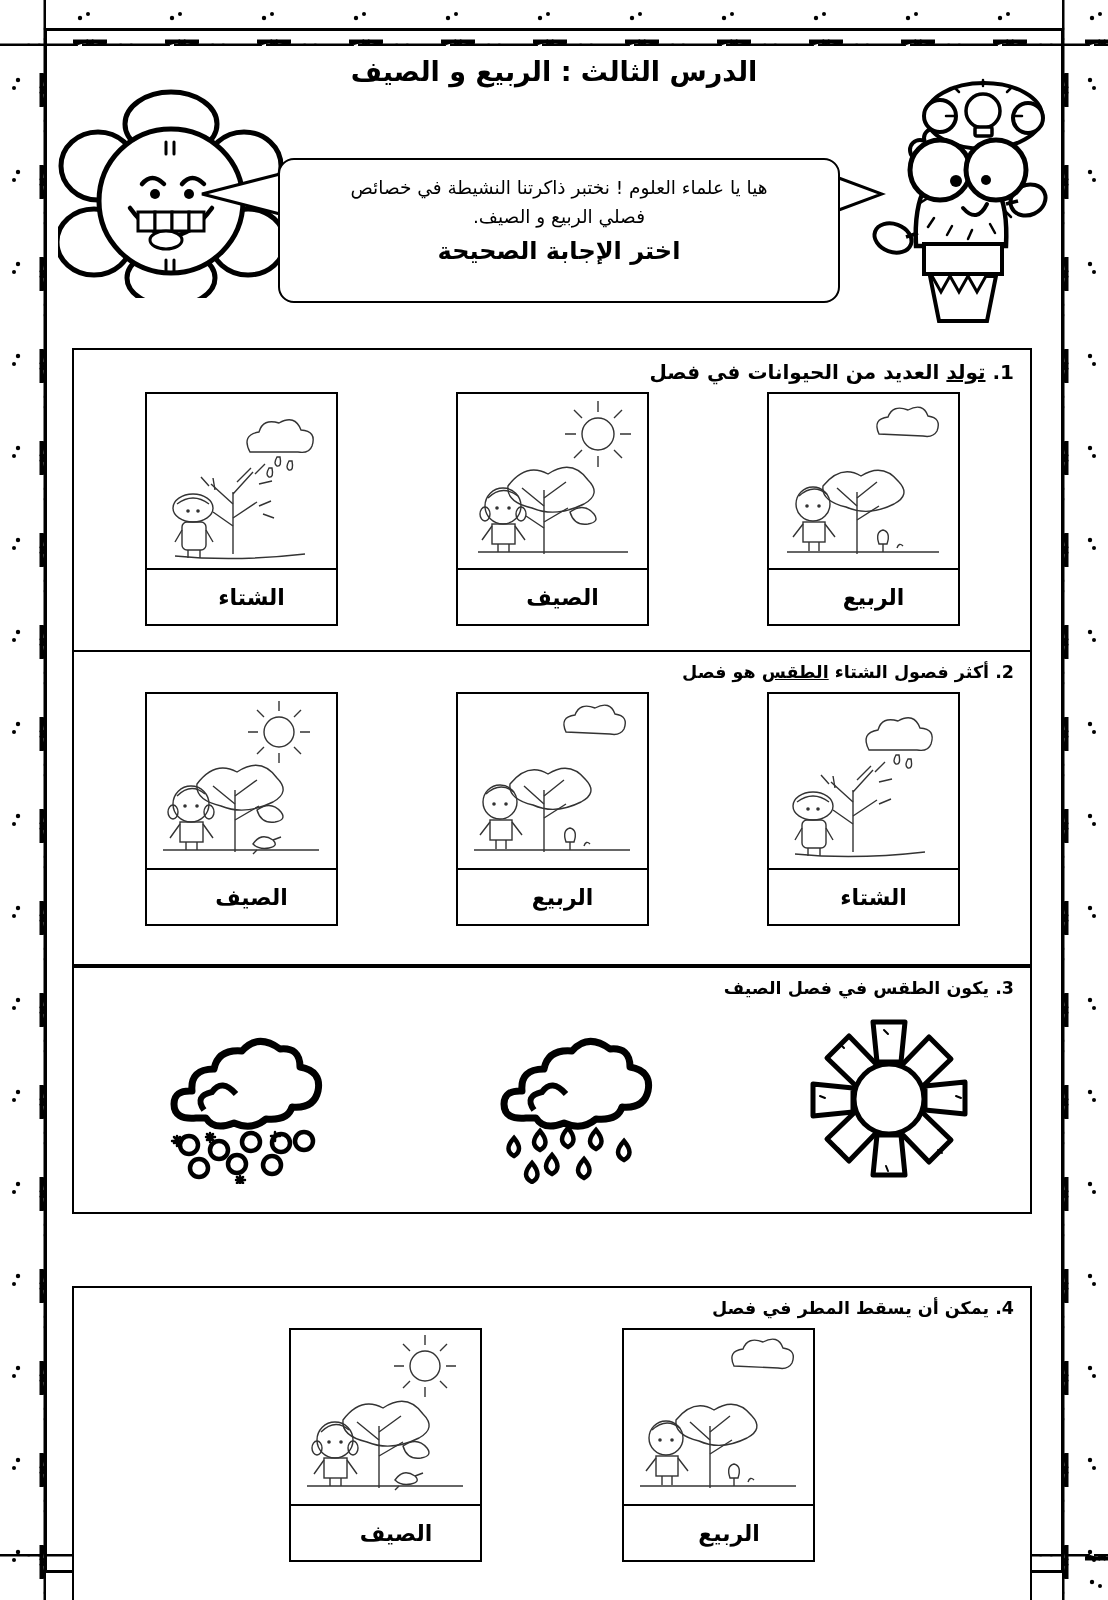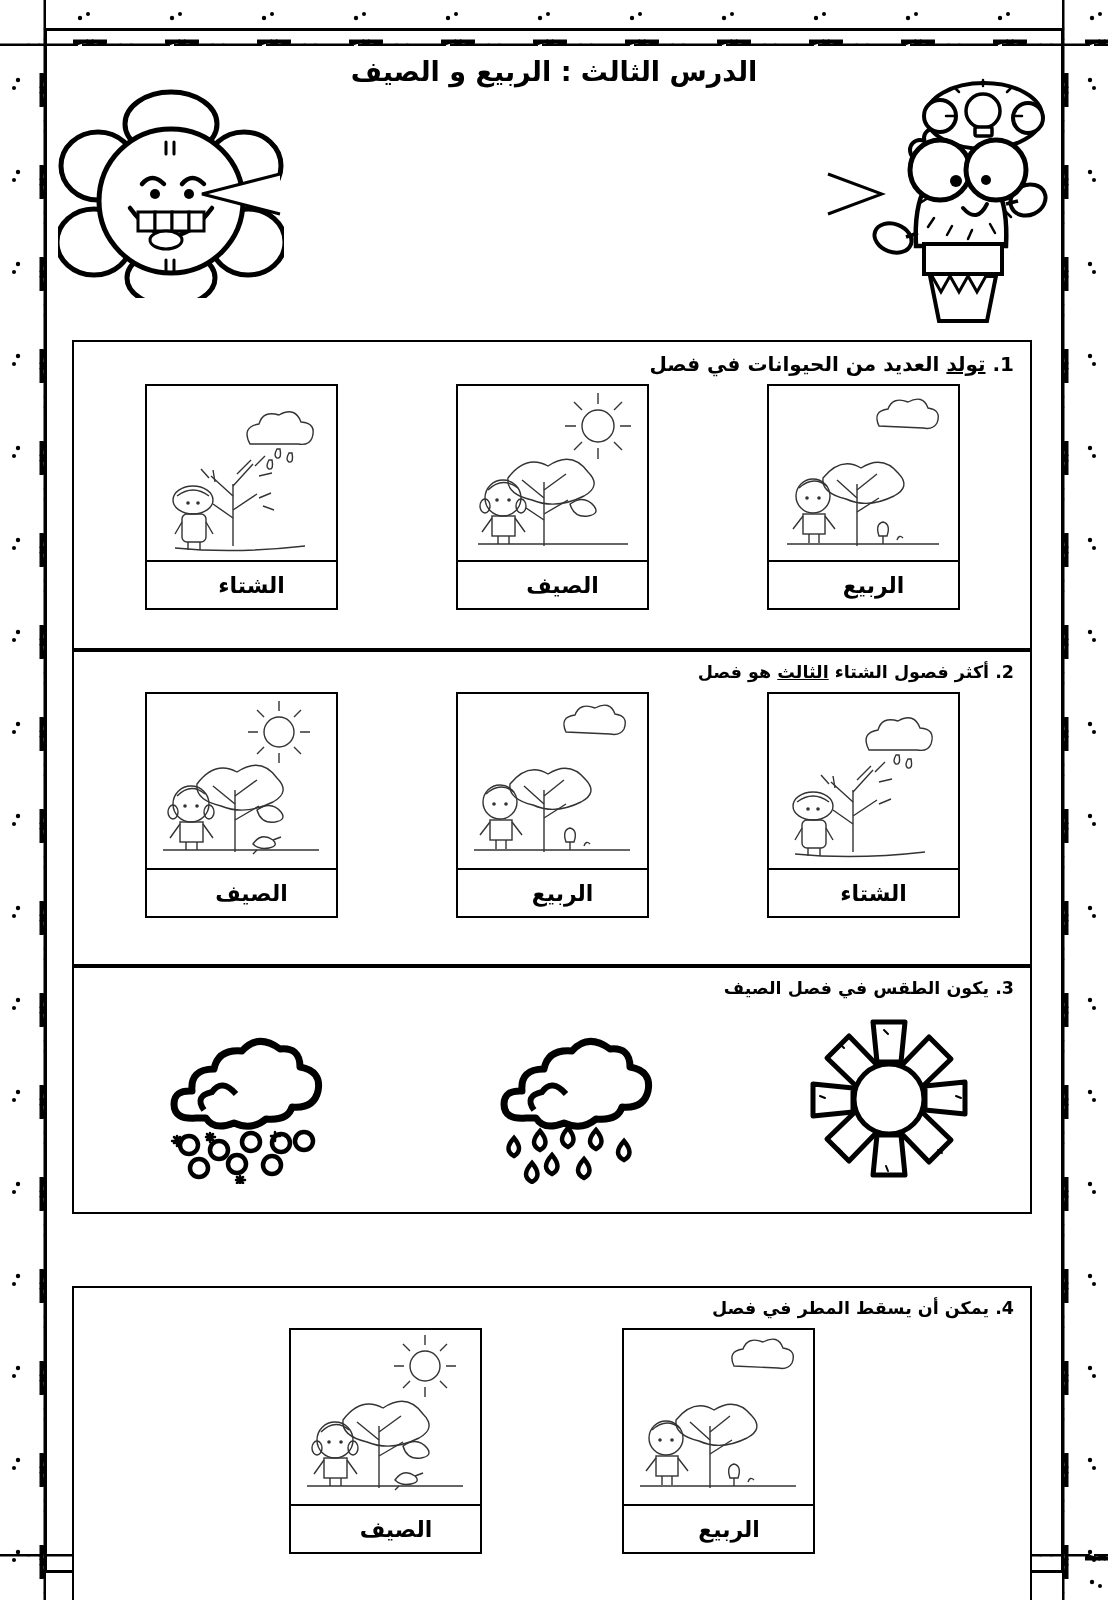--- a/index.html
+++ b/index.html
@@ -51,21 +51,21 @@
   .bubble-instr { font-size: 24px; font-weight: bold; color: #000; margin-top: 6px; }
   .tail-left, .tail-right { position: absolute; }
   .tail-left  { left: 196px; top: 160px; }
   .tail-right { left: 826px; top: 160px; }
 
   
   .qbox {
     position: absolute; left: 72px; width: 960px;
     border: 2.5px solid #000; background: #fff;
   }
-  .q1 { top: 340px;  height: 310px; }
+  .q1 { top: 348px;  height: 310px; }
   .q2 { top: 650px;  height: 316px; }
   .q3 { top: 966px;  height: 248px; padding-left: 44px; }
   .q4 { top: 1286px; height: 345px; }
 
   .qtext {
     direction: rtl; text-align: right;
     font-size: 20px; color: #000; font-weight: 600;
     padding: 10px 16px 0 16px;
     letter-spacing: 0;
   }
@@ -74,21 +74,21 @@
 
   .cards { display: flex; justify-content: center; align-items: flex-start; gap: 0; }
   .cards.r1 { padding: 8px 0 0 0; gap: 118px; }
   .cards.r2 { padding: 10px 0 0 0; gap: 118px; }
   .cards.r4 { padding: 10px 0 0 0; gap: 140px; }
   .wx-row   { display: flex; justify-content: center; align-items: center; gap: 130px; padding-top: 16px; }
 
   .card { border: 2px solid #000; background: #fff; width: 193px; }
   .card .pic { height: 176px; border-bottom: 2px solid #000; position: relative; overflow: hidden; }
   .card .cap {
-    height: 46px; display: flex; align-items: center; justify-content: center;
+    height: 54px; display: flex; align-items: center; justify-content: center;
     font-size: 22px; font-weight: bold; direction: rtl; color: #000; padding-left: 21px;
   }
   .card .pic svg { position: absolute; left: 0; top: 0; }
 
   .wx { width: 200px; height: 170px; position: relative; }
 </style>
 </head>
 <body>
 
 <div class="page">
@@ -1875,20 +1875,25 @@
     </g>
   </svg>
 
   <svg class="tail-left" width="86" height="70" viewBox="0 0 86 70">
     <path d="M84 14 L6 34 L84 54" fill="#fff" stroke="#000" stroke-width="3"></path>
   </svg>
   <svg class="tail-right" width="60" height="70" viewBox="0 0 60 70">
     <path d="M2 14 L56 34 L2 54" fill="#fff" stroke="#000" stroke-width="3"></path>
   </svg>
 
+  <div class="bubble">
+    <div class="bubble-line">هيا يا علماء العلوم ! نختبر ذاكرتنا النشيطة في خصائص</div>
+    <div class="bubble-line">فصلي الربيع و الصيف.</div>
+    <div class="bubble-instr">اختر الإجابة الصحيحة</div>
+  </div>
 
   <div class="qbox q1">
     <div class="qtext">
       <span>1.</span>
       <span class="u">تولد</span><span> العديد من الحيوانات في فصل</span>
     </div>
     <div class="cards r1">
       <div class="card">
         <div class="pic">
           <svg width="189" height="176" viewBox="0 0 189 176">
@@ -1967,21 +1972,21 @@
           </svg>
         </div>
         <div class="cap">الربيع</div>
       </div>
     </div>
   </div>
 
   <div class="qbox q2">
     <div class="qtext small">
       <span>2.</span>
-      <span>أكثر فصول الشتاء </span><span class="u">الثالث</span><span> هو فصل</span>
+      <span>أكثر فصول الشتاء </span><span class="u">الطقس</span><span> هو فصل</span>
     </div>
     <div class="cards r2">
       <div class="card">
         <div class="pic">
           <svg width="189" height="176" viewBox="0 0 189 176">
             <g fill="none" stroke="#333" stroke-width="1.4">
               <circle cx="132" cy="38" r="15"></circle>
               <path d="M132 17 v-10 M132 59 v10 M111 38 h-10 M153 38 h10 M117 23 l-7 -7 M147 23 l7 -7 M117 53 l-7 7 M147 53 l7 7"></path>
               <path d="M88 158 v-62"></path>
               <path d="M88 110 l-22 -18 M88 102 l22 -16 M88 126 l24 -14"></path>

